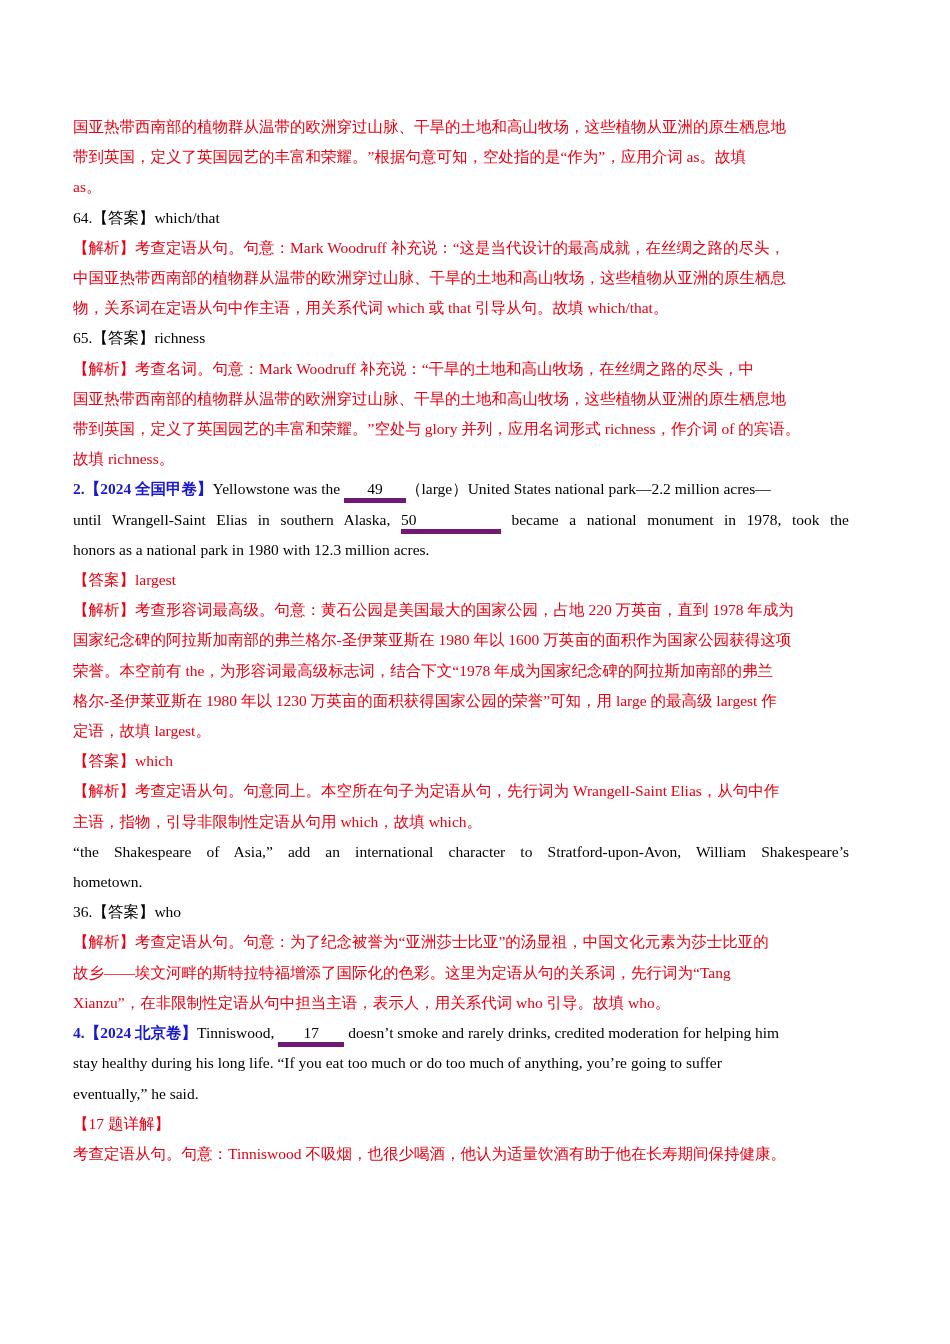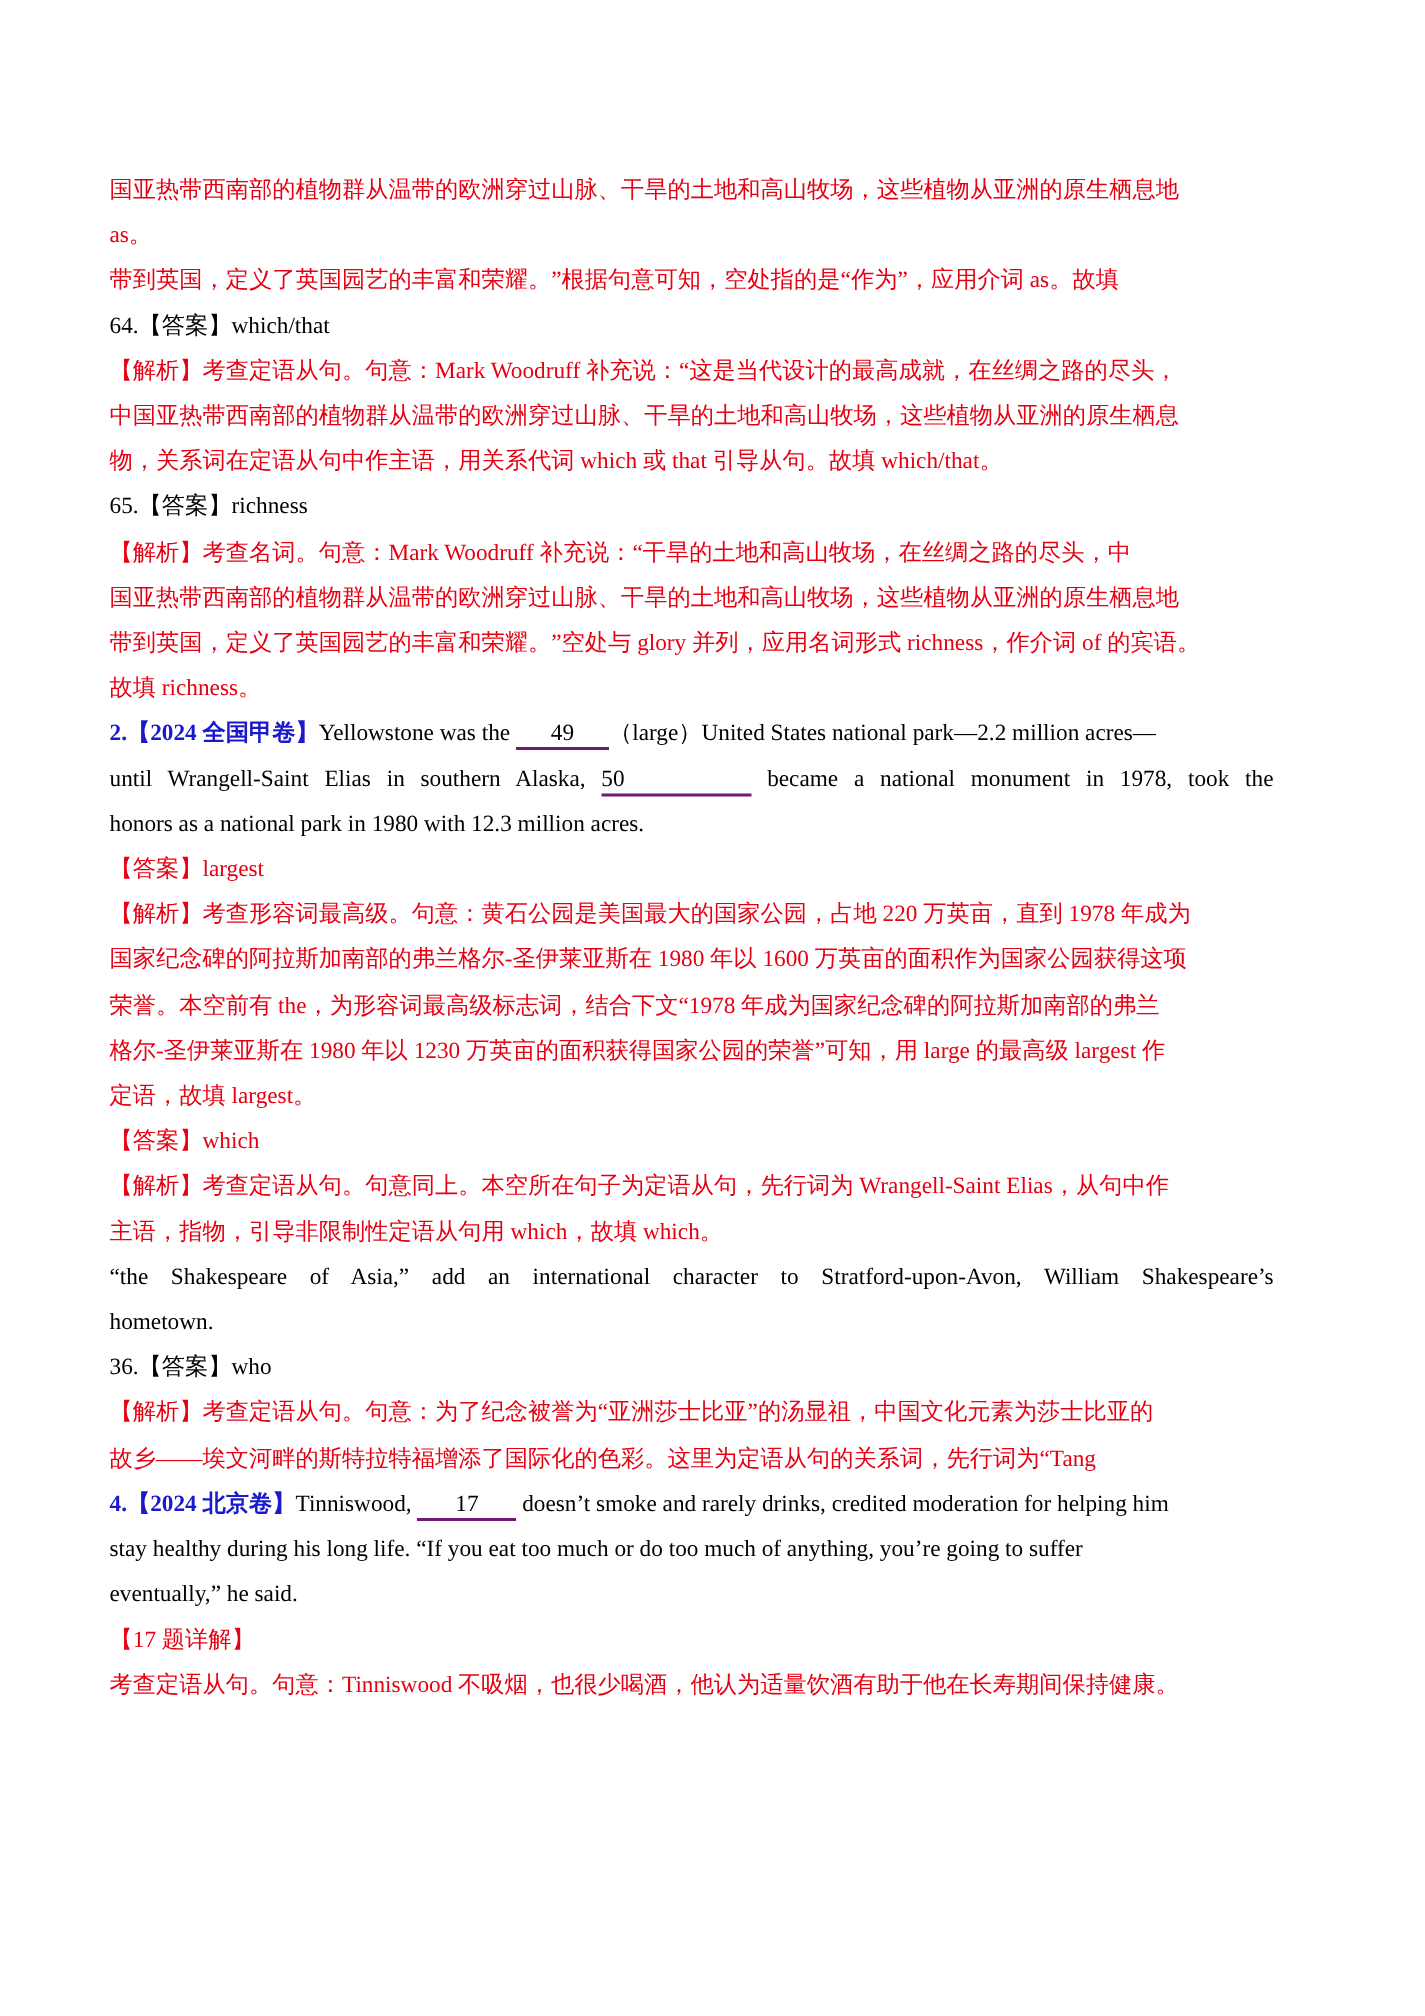--- a/index.html
+++ b/index.html
@@ -6,30 +6,30 @@
   body { width: 950px; height: 1344px; position: relative; overflow: hidden; }
   .page {
     position: absolute; left: 73px; top: 112px; width: 776px;
     font-family: "Liberation Serif", "DejaVu Serif", serif;
     font-size: 15.5px; line-height: 30.2px; color: #000;
   }
   .line { display: block; white-space: nowrap; }
   .justify { display: block; text-align: justify; text-align-last: justify; white-space: normal; }
   .red { color: #e60012; }
   .blue { color: #1a1acc; font-weight: bold; }
-  .blank { display: inline-block; border-bottom: 2px solid #701a75; text-align: center; line-height: 18px; }
+  .blank { display: inline-block; border-bottom: 5px solid #701a75; text-align: center; line-height: 18px; }
 </style>
 </head>
 <body>
 
 <div class="page">
 
   <span class="line red">国亚热带西南部的植物群从温带的欧洲穿过山脉、干旱的土地和高山牧场，这些植物从亚洲的原生栖息地</span>
+  <span class="line red">带到英国，定义了英国园艺的丰富和荣耀。”根据句意可知，空处指的是“作为”，应用介词 as。故填</span>
   <span class="line red">as。</span>
-  <span class="line red">带到英国，定义了英国园艺的丰富和荣耀。”根据句意可知，空处指的是“作为”，应用介词 as。故填</span>
 
   <span class="line">64.【答案】which/that</span>
   <span class="line red">【解析】考查定语从句。句意：Mark Woodruff 补充说：“这是当代设计的最高成就，在丝绸之路的尽头，</span>
   <span class="line red">中国亚热带西南部的植物群从温带的欧洲穿过山脉、干旱的土地和高山牧场，这些植物从亚洲的原生栖息</span>
   <span class="line red">物，关系词在定语从句中作主语，用关系代词 which 或 that 引导从句。故填 which/that。</span>
 
   <span class="line">65.【答案】richness</span>
   <span class="line red">【解析】考查名词。句意：Mark Woodruff 补充说：“干旱的土地和高山牧场，在丝绸之路的尽头，中</span>
   <span class="line red">国亚热带西南部的植物群从温带的欧洲穿过山脉、干旱的土地和高山牧场，这些植物从亚洲的原生栖息地</span>
   <span class="line red">带到英国，定义了英国园艺的丰富和荣耀。”空处与 glory 并列，应用名词形式 richness，作介词 of 的宾语。</span>
@@ -46,19 +46,20 @@
   <span class="line red">定语，故填 largest。</span>
   <span class="line red">【答案】which</span>
   <span class="line red">【解析】考查定语从句。句意同上。本空所在句子为定语从句，先行词为 Wrangell-Saint Elias，从句中作</span>
   <span class="line red">主语，指物，引导非限制性定语从句用 which，故填 which。</span>
 
   <span class="justify">“the Shakespeare of Asia,” add an international character to Stratford-upon-Avon, William Shakespeare’s</span>
   <span class="line">hometown.</span>
   <span class="line">36.【答案】who</span>
   <span class="line red">【解析】考查定语从句。句意：为了纪念被誉为“亚洲莎士比亚”的汤显祖，中国文化元素为莎士比亚的</span>
   <span class="line red">故乡——埃文河畔的斯特拉特福增添了国际化的色彩。这里为定语从句的关系词，先行词为“Tang</span>
+  <span class="line red">Xianzu”，在非限制性定语从句中担当主语，表示人，用关系代词 who 引导。故填 who。</span>
 
   <span class="line"><span class="blue">4.</span><span class="blue">【2024 北京卷】</span><span>Tinniswood, </span><span class="blank" style="width:66px">17</span><span> doesn’t smoke and rarely drinks, credited moderation for helping him</span></span>
   <span class="line">stay healthy during his long life. “If you eat too much or do too much of anything, you’re going to suffer</span>
   <span class="line">eventually,” he said.</span>
   <span class="line red">【17 题详解】</span>
   <span class="line red">考查定语从句。句意：Tinniswood 不吸烟，也很少喝酒，他认为适量饮酒有助于他在长寿期间保持健康。</span>
 </div>
 
 </body></html>

